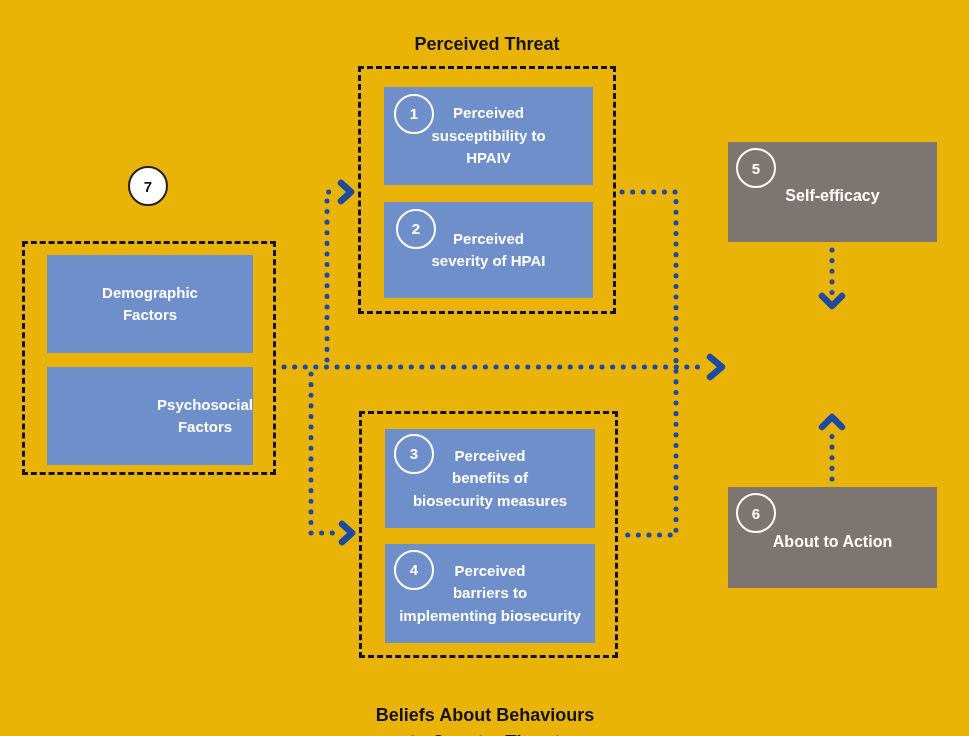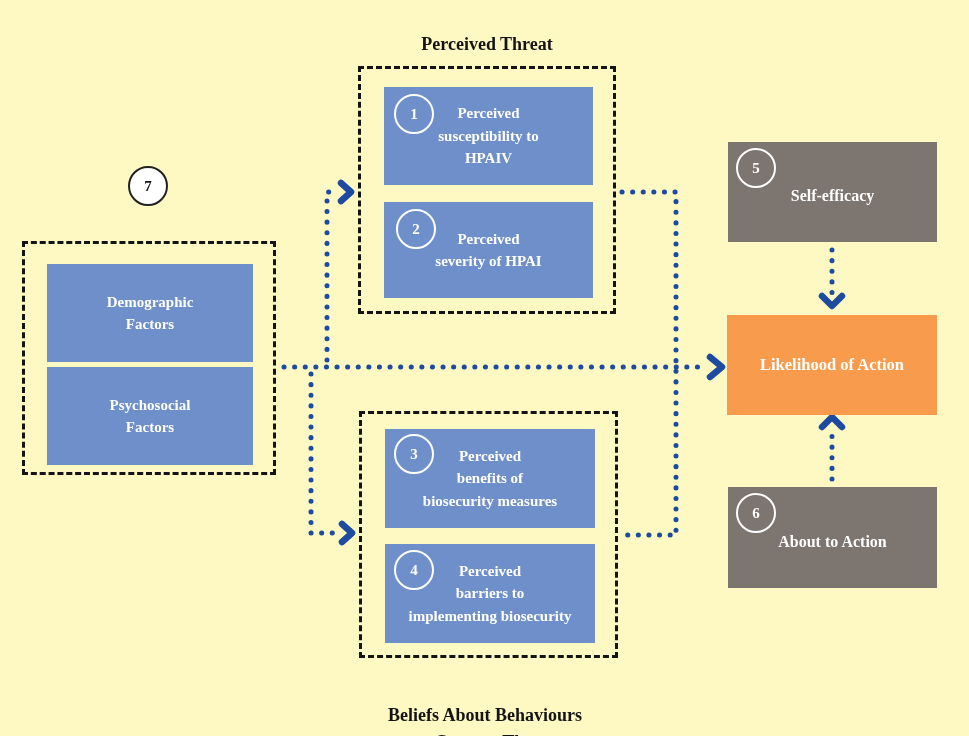--- a/index.html
+++ b/index.html
@@ -1,18 +1,18 @@
 <!DOCTYPE html>
 <html><head>
 <meta charset="utf-8">
 <style>
   html,body { margin:0; padding:0; background:#ffffff; }
   #canvas {
-    position:relative; width:969px; height:736px; background:#fef9c3;
-    font-family:Liberation Serif, serif; overflow:hidden;
+    position:relative; width:969px; height:736px; background:#eab308;
+    font-family:Liberation Sans, sans-serif; overflow:hidden;
   }
   .dashed {
     position:absolute; border:3px dashed #141414; background:transparent;
   }
   .box {
     position:absolute; display:flex; align-items:center; justify-content:center;
     text-align:center; color:#ffffff; font-weight:bold; white-space:pre-line;
   }
   .blue   { background:#6e8fca; font-size:15px; line-height:1.5; }
   .gray   { background:#7c7570; font-size:16px; }
@@ -80,26 +80,26 @@
     <span class="numcircle" style="left:12px; top:7px;">2</span>
     <span>Perceived
 severity of HPAI</span>
   </div>
 
   <span class="numcircle dark" style="left:128px; top:166px;">7</span>
 
 
   <div class="dashed" style="left:22px; top:241px; width:248px; height:228px;"></div>
 
-  <div class="box blue" style="left:47px; top:264px; width:206px; height:98px;">
+  <div class="box blue" style="left:47px; top:255px; width:206px; height:98px;">
     <span>Demographic
 Factors</span>
   </div>
 
-  <div class="box blue" style="left:47px; top:367px; width:206px; height:98px;">
+  <div class="box blue" style="left:47px; top:367px; width:206px; height:98px;justify-content:flex-end;">
     <span>Psychosocial
 Factors</span>
   </div>
 
   <div class="dashed" style="left:359px; top:411px; width:253px; height:241px;"></div>
 
   <div class="box blue" style="left:385px; top:429px; width:210px; height:99px;">
     <span class="numcircle" style="left:9px; top:5px;">3</span>
     <span>Perceived
 benefits of
@@ -114,22 +114,19 @@
   </div>
 
   <div class="title" style="left:325px; top:702px; width:320px;">Beliefs About Behaviours
 to Counter Threat</div>
 
   <div class="box gray" style="left:728px; top:142px; width:209px; height:100px; padding-top:8px; box-sizing:border-box;">
     <span class="numcircle" style="left:8px; top:6px;">5</span>
     <span>Self-efficacy</span>
   </div>
 
-  <div class="box orange" style="left:727px; top:315px; width:210px; height:100px;">
-    <span>Likelihood of Action</span>
-  </div>
 
   <div class="box gray" style="left:728px; top:487px; width:209px; height:101px; padding-top:8px; box-sizing:border-box;">
     <span class="numcircle" style="left:8px; top:6px;">6</span>
     <span>About to Action</span>
   </div>
 
 </div>
 
 </body></html>

